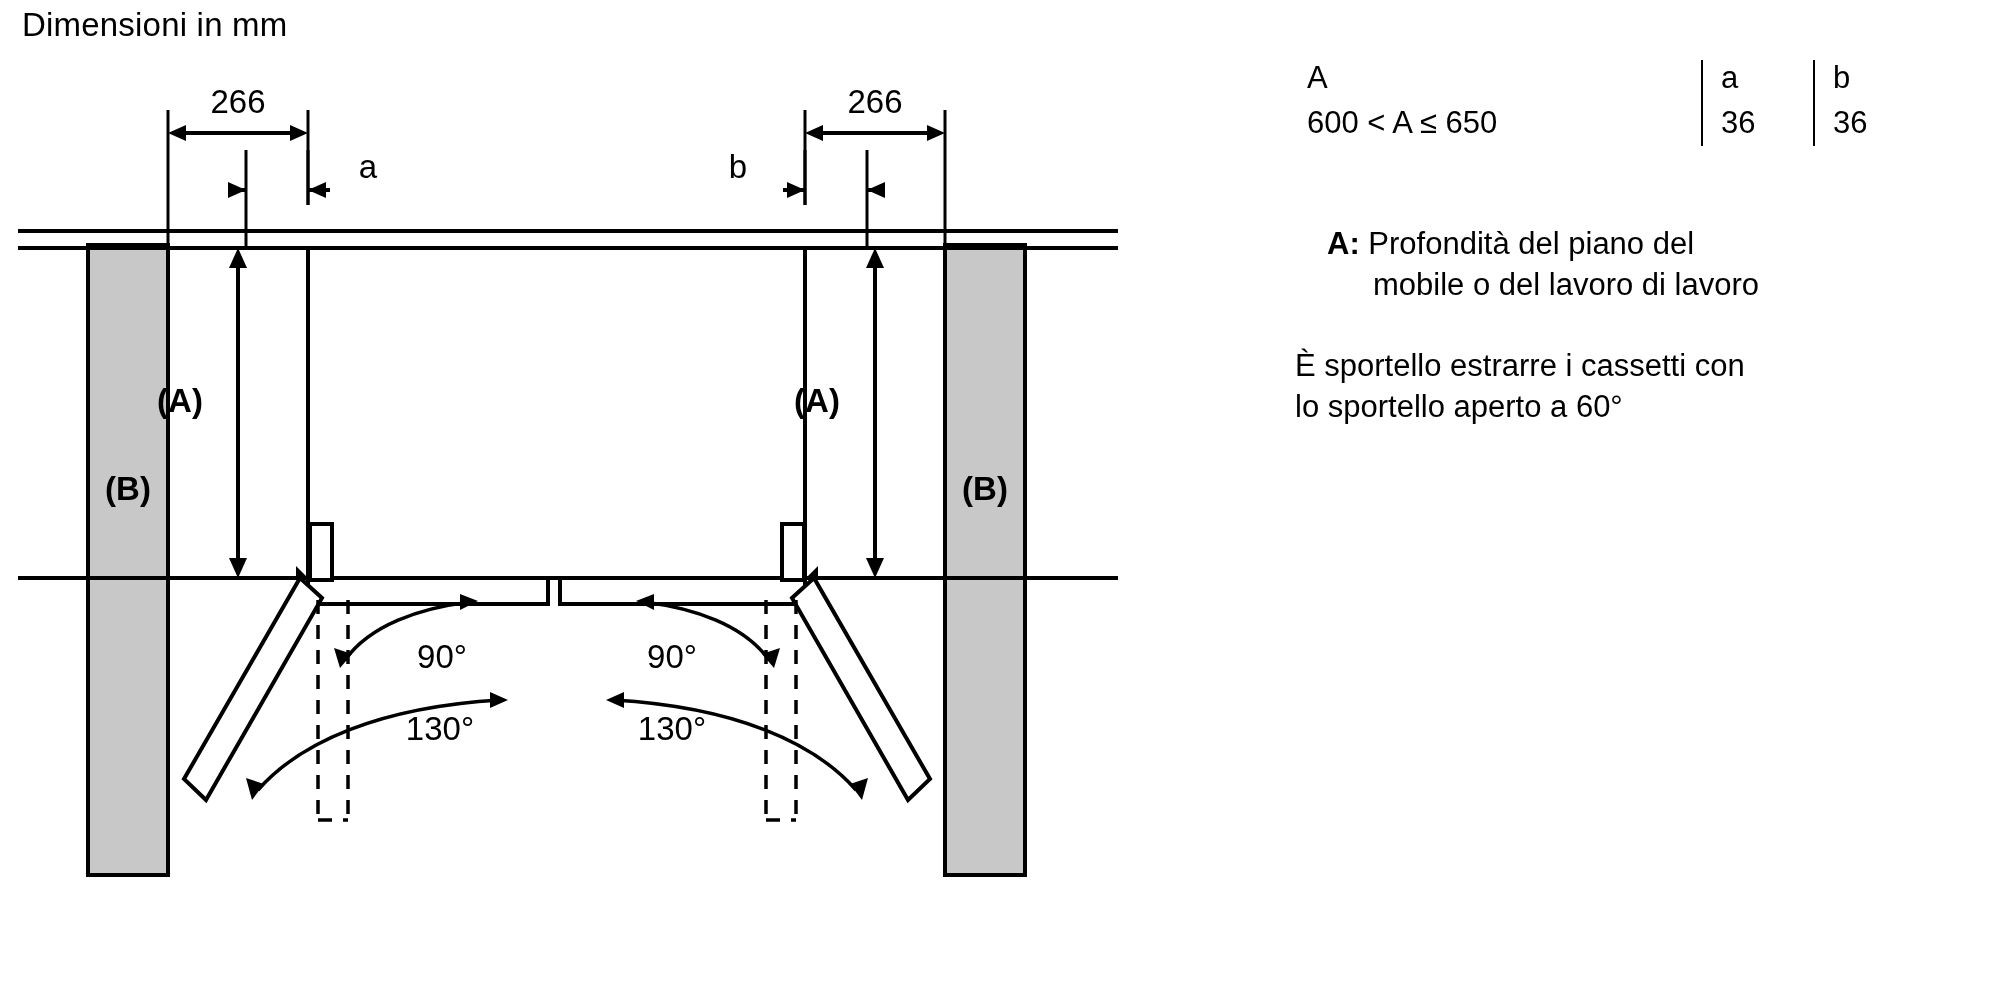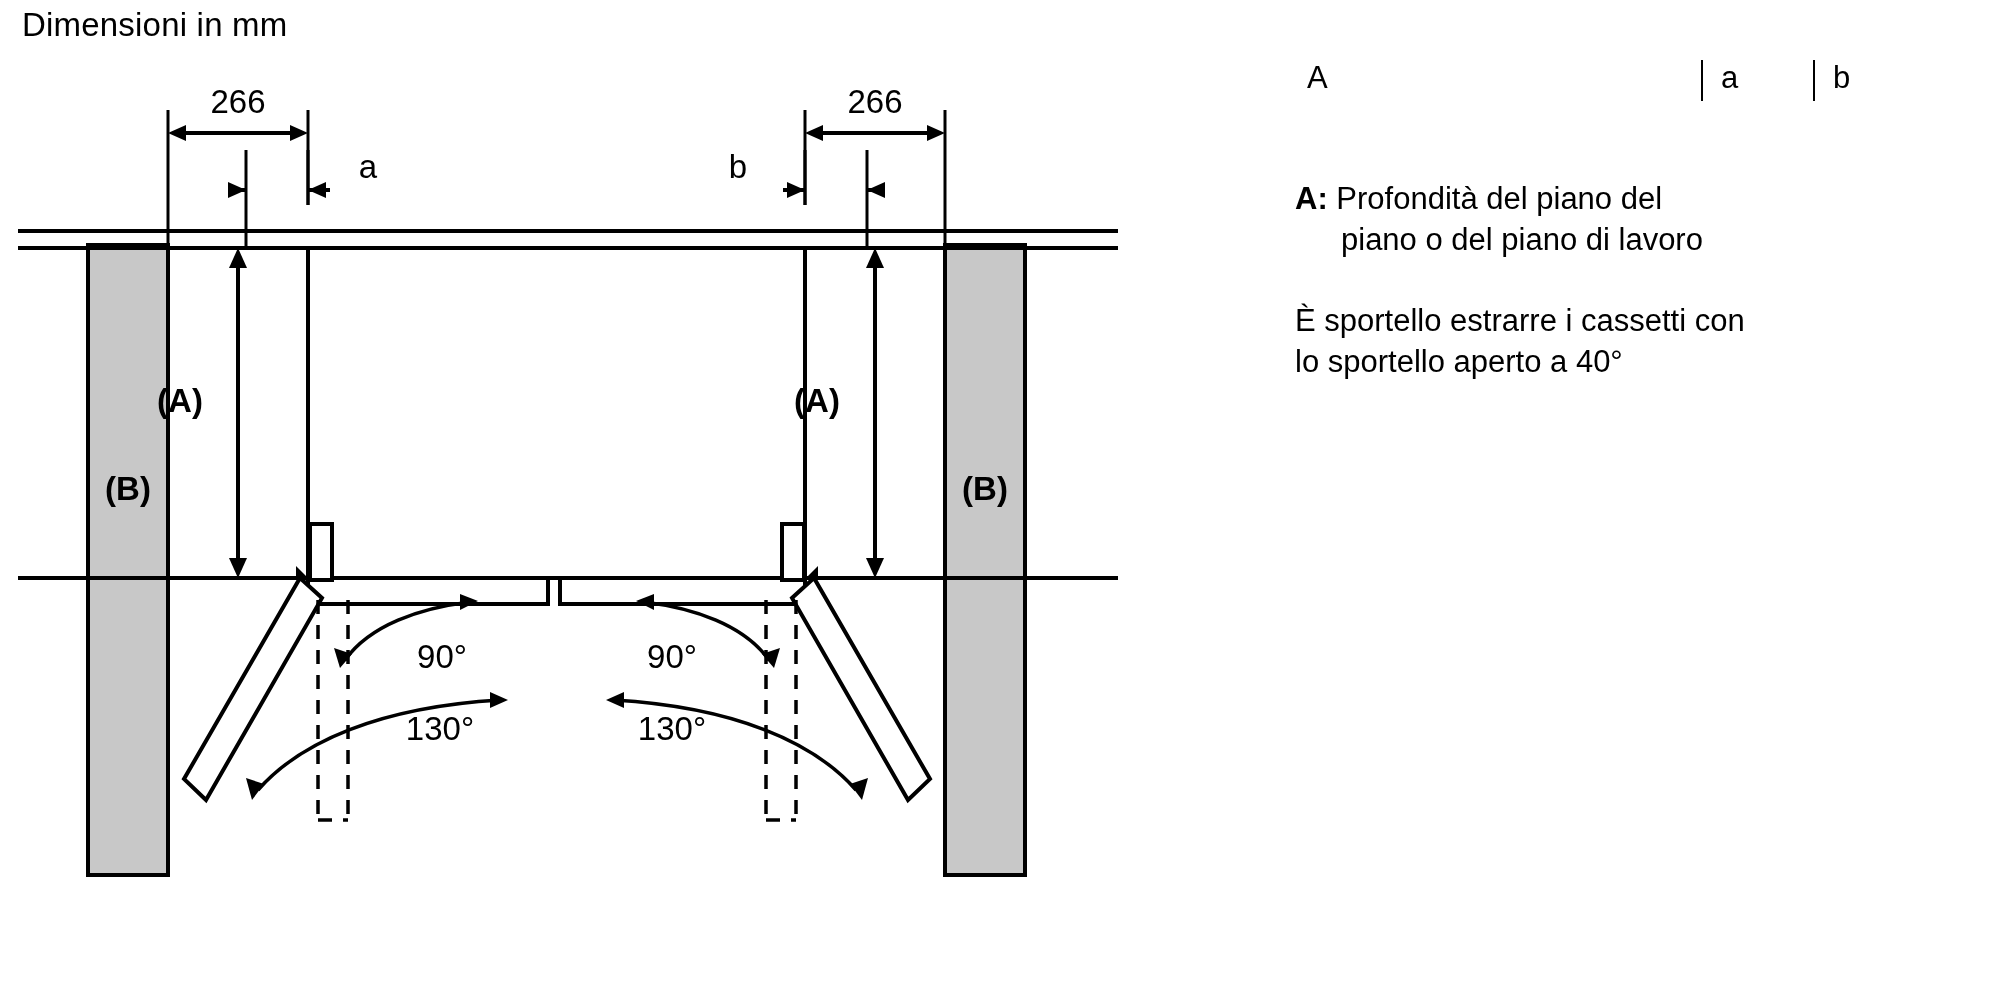--- a/index.html
+++ b/index.html
@@ -68,20 +68,21 @@
   .legend {
     margin-top: 78px;
     font-size: 31px;
     line-height: 1.32;
   }
   .legend p {
     margin: 0 0 0 0;
   }
   .legend .blk {
     margin-bottom: 40px;
+    margin-left: 32px;
   }
   .legend b {
     font-weight: bold;
   }
   .legend .indent {
     display: block;
     padding-left: 46px;
   }
 </style>
 </head>
@@ -221,31 +222,36 @@
 
     <table class="dims">
       <thead>
         <tr>
           <th>A</th>
           <th class="c-a">a</th>
           <th class="c-b">b</th>
         </tr>
       </thead>
       <tbody>
+        <tr>
+          <td>600 &lt; A ≤ 650</td>
+          <td class="c-a">36</td>
+          <td class="c-b">36</td>
+        </tr>
       </tbody>
     </table>
 
     <div class="legend">
       <div class="blk">
         <p>
           <b>A:</b>
           <span>Profondità del piano del</span>
         </p>
-        <p class="indent">piano o del piano di lavoro</p>
+        <p class="indent">mobile o del lavoro di lavoro</p>
       </div>
       <div>
         <p>È sportello estrarre i cassetti con</p>
-        <p>lo sportello aperto a 40°</p>
+        <p>lo sportello aperto a 60°</p>
       </div>
     </div>
 
   </div>
 </div>
 
 </body></html>

